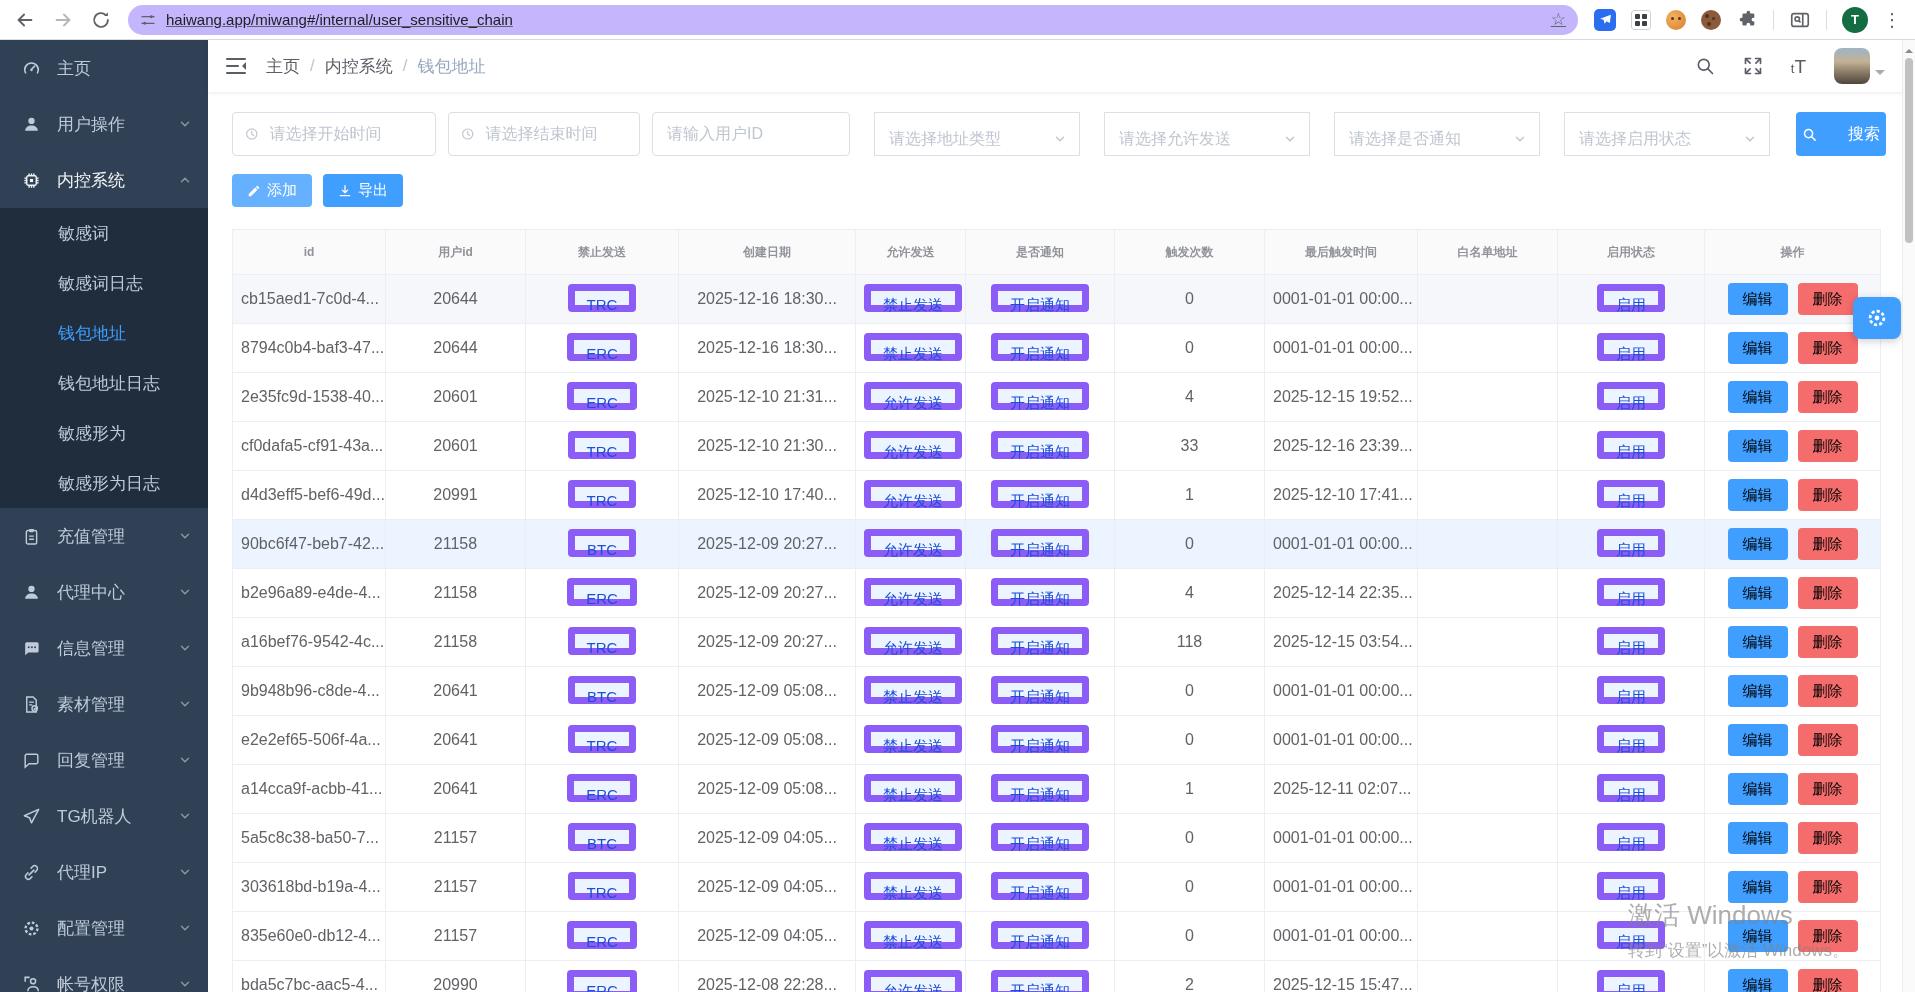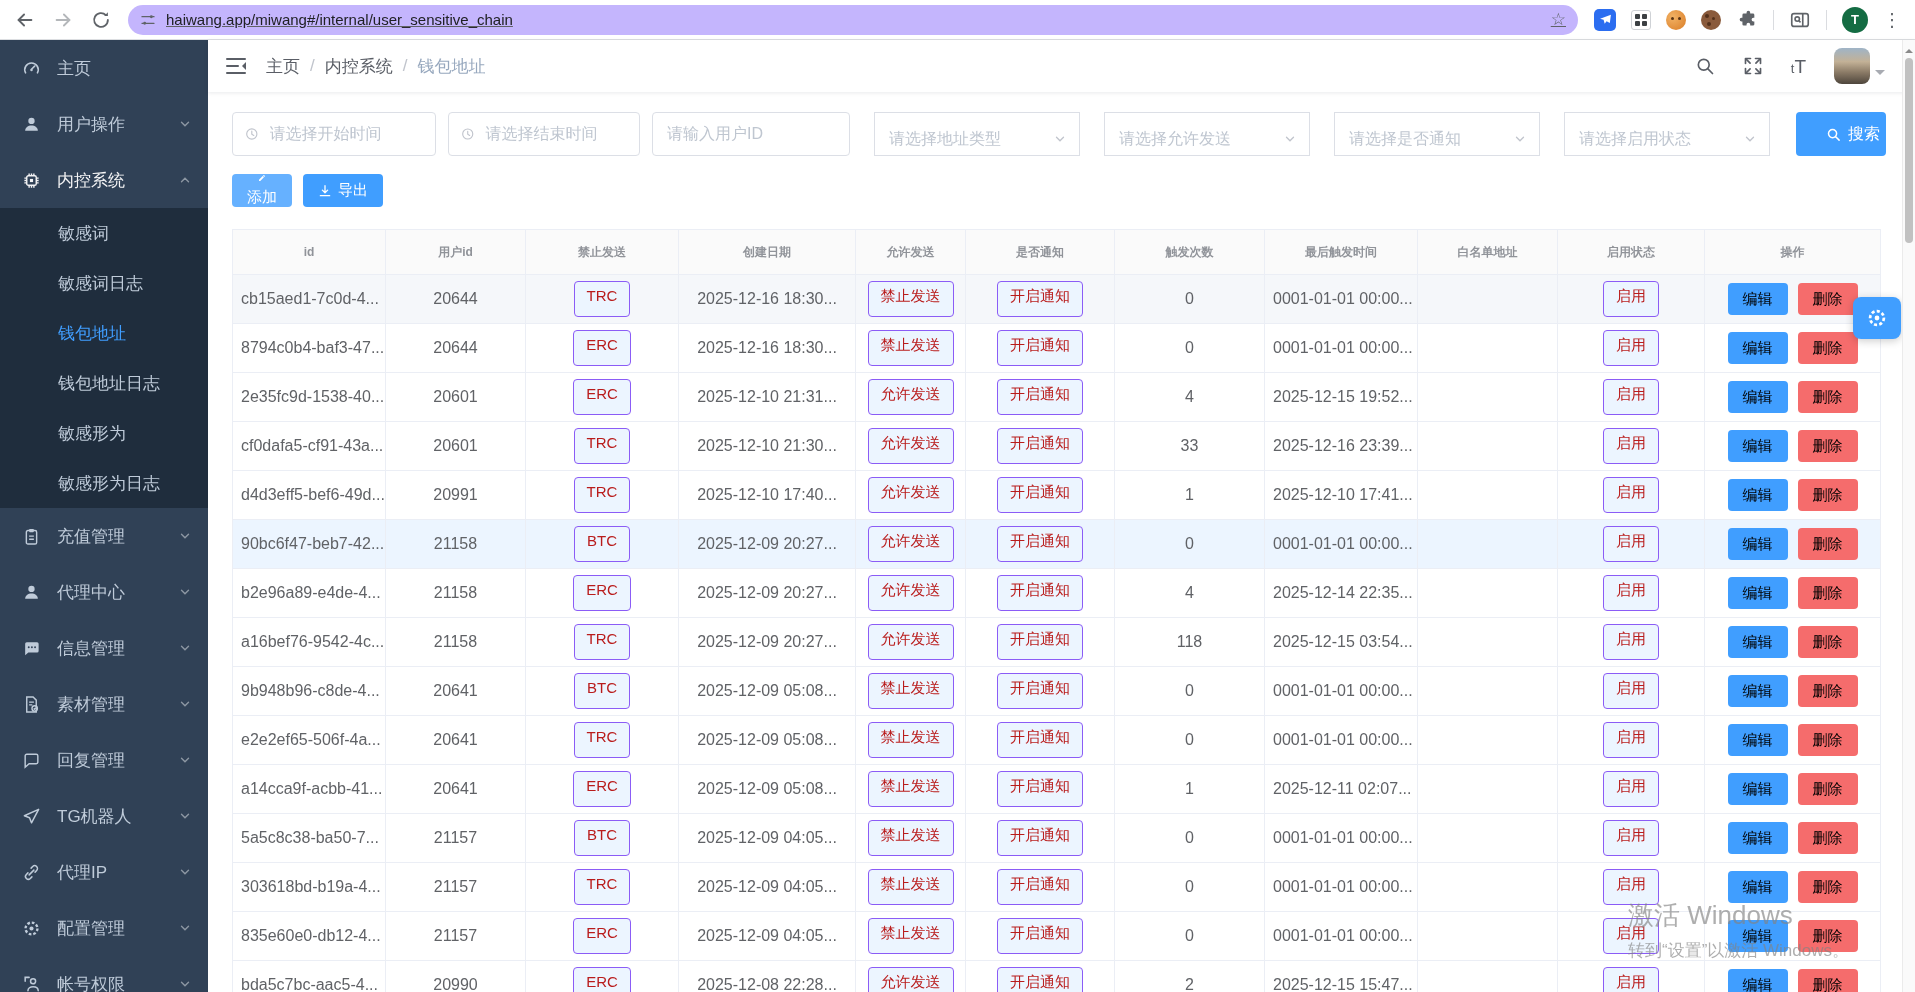--- a/index.html
+++ b/index.html
@@ -75,39 +75,39 @@
   .f-input input{border:none;outline:none;font-size:16px;color:#606266;width:100%;background:transparent;
                  font-family:inherit;}
   .f-input input::placeholder{color:#bfc6d0;}
   .f-select{height:44px;border:1px solid #dcdfe6;border-radius:0;background:#fff;display:flex;align-items:center;
             padding:10px 12px 0 14px;box-sizing:border-box;cursor:pointer;}
   .f-select .ph{font-size:16px;color:#bfc6d0;flex:1;white-space:nowrap;}
   .w1{width:204px}.w2{width:192px}.w3{width:198px}
   .f-select{width:206px;}
   .sel-gap{margin-left:12px;}
   .btn-search{margin-left:14px;height:44px;width:90px;background:#409eff;color:#fff;border:none;border-radius:4px;
-              font-size:16px;display:flex;align-items:center;justify-content:flex-end;gap:7px;cursor:pointer;font-family:inherit;}
+              font-size:16px;display:flex;align-items:center;justify-content:space-between;gap:7px;cursor:pointer;font-family:inherit;}
 
   
   .actions{display:flex;margin:18px 0 0 24px;gap:11px;}
   .btn{height:33px;border:none;border-radius:4px;color:#fff;font-size:15px;display:flex;align-items:center;
        justify-content:center;gap:6px;padding:0 15px;cursor:pointer;font-family:inherit;}
-  .btn-add{background:#66b1ff;flex-direction:column;}
+  .btn-add{background:#66b1ff;}
   .btn-export{background:#409eff;}
 
   
   .tbl-wrap{margin:22px 35px 0 24px;position:relative;}
   table{border-collapse:collapse;table-layout:fixed;width:1648px;font-size:16px;}
   th,td{border:1px solid #ebeef5;text-align:center;padding:0 8px;overflow:hidden;white-space:nowrap;box-sizing:border-box;}
   th{height:45px;background:#fafafa;color:#909399;font-weight:bold;font-size:12px;}
   td{height:49px;color:#606266;}
   tr.hl-gray td{background:#f5f7fa;}
   tr.hl-blue td{background:#ecf5ff;}
-  .tag{display:inline-block;height:36px;line-height:28px;padding:0 12px;font-size:15px;color:#b91c1c;
-       background:#ecf5ff;border:1px solid #8b5cf6;border-radius:4px;box-sizing:border-box;}
+  .tag{display:inline-block;height:28px;line-height:28px;padding:0 12px;font-size:15px;color:#1d4ed8;
+       background:#ecf5ff;border:7px solid #8b5cf6;border-radius:4px;box-sizing:border-box;}
   .btn-edit,.btn-delete{height:32px;padding:0 15px;border:none;border-radius:4px;color:#000000;font-size:15px;
        cursor:pointer;margin:0 5px;position:relative;z-index:2;font-family:inherit;}
   .btn-edit{background:#409eff;}
   .btn-delete{background:#f56c6c;}
 
   
   .float-gear{position:absolute;right:14px;top:297px;width:48px;height:42px;background:#409eff;border-radius:8px;
               display:flex;align-items:center;justify-content:center;box-shadow:0 2px 8px rgba(0,0,0,.2);cursor:pointer;z-index:6;}
   .watermark{position:absolute;left:1628px;top:898px;z-index:4;pointer-events:none;color:rgba(130,130,130,.65);}
   .watermark .l1{font-size:26px;}

